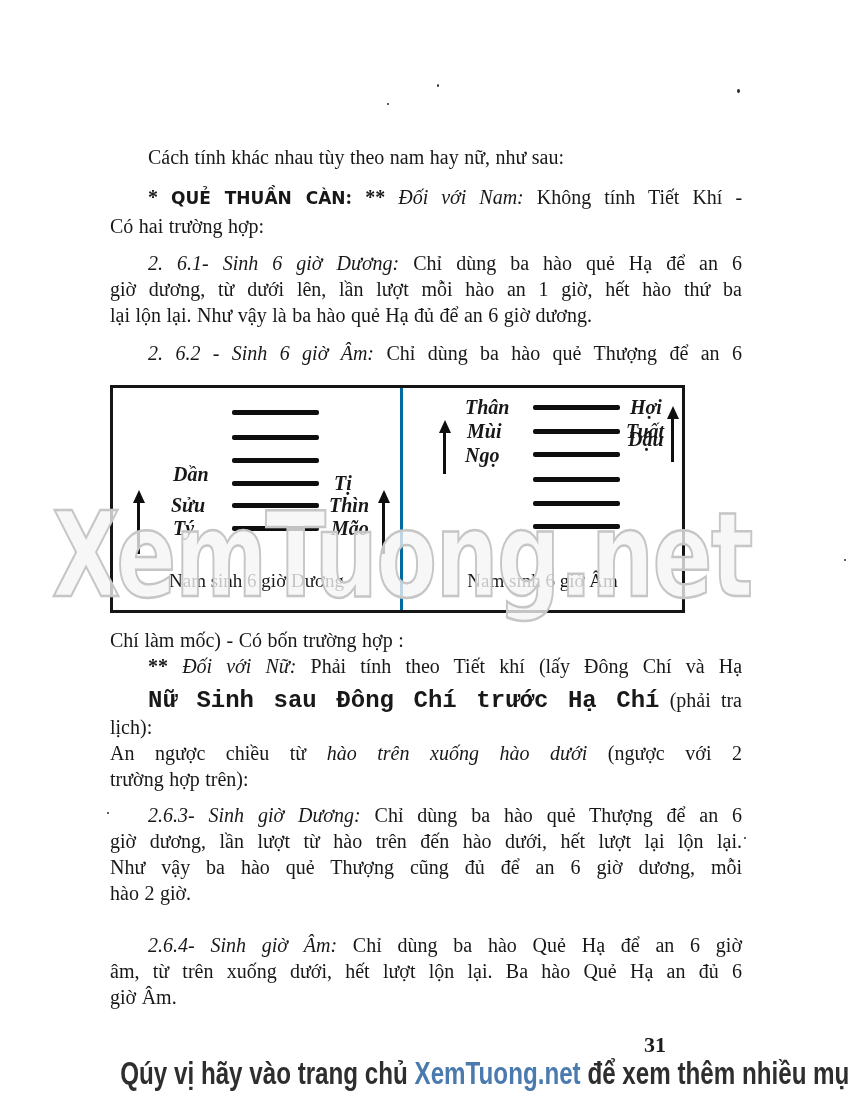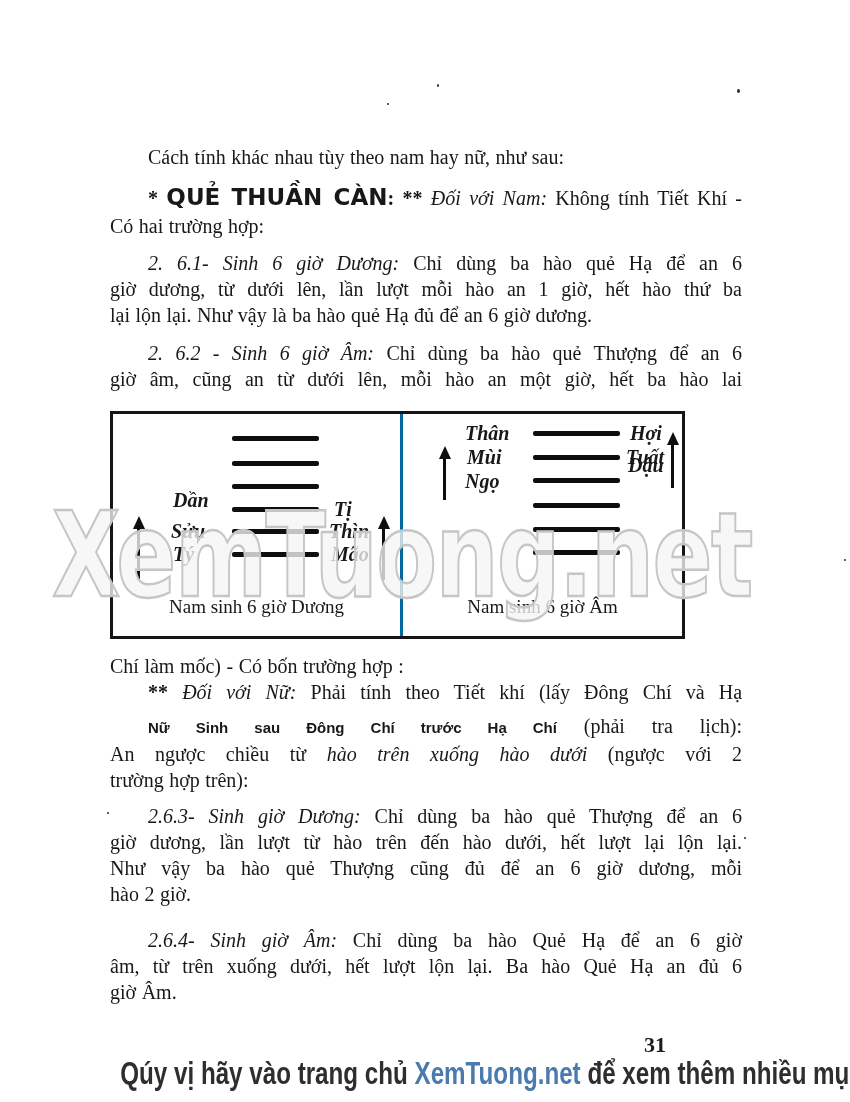--- a/index.html
+++ b/index.html
@@ -13,27 +13,27 @@
   .tline { font-size:20px; line-height:26px; word-spacing:0.5px; }
   .tline.just { text-align:justify; text-align-last:justify; }
   .tline.indent { text-indent:38px; }
   .pm-heading .tline { line-height:28px; }
   .pm-intro   { margin-bottom:13px; }
   .pm-heading { margin-bottom:10px; }
   .pm-p261    { margin-bottom:12px; }
   .pm-p262    { margin-bottom:0; }
   .pm-pnu     { margin-bottom:8px; }
   .pm-nusinh  { margin-bottom:10px; }
-  .pm-p263    { margin-bottom:20px; }
+  .pm-p263    { margin-bottom:26px; }
   .pm-p264    { margin-bottom:0; }
   .run.i  { font-style:italic; }
   .run.b  { font-weight:bold; }
   .run.bi { font-style:italic; font-weight:normal; }
-  .run.h  { font-family:"DejaVu Sans", sans-serif; font-weight:bold; font-size:23px; }
-  .run.s  { font-family:Liberation Sans, sans-serif; font-weight:bold; font-size:15px; }
+  .run.h  { font-family:"DejaVu Sans", sans-serif; font-weight:bold; font-size:17px; }
+  .run.s  { font-family:Liberation Mono, monospace; font-weight:bold; font-size:24px; }
 
   
   .figure { position:relative; margin-top:19px; margin-bottom:14px; width:575px; height:228px;
             border:3px solid #151515; display:flex; background:#fff; }
   .panel { position:relative; height:100%; }
   .panel.pleft  { width:287px; }
   .panel.pright { flex:1; border-left:3px solid #0369a1; }
   .hline { position:absolute; height:5px; background:#0e0e0e; border-radius:2px; }
   .zlabel { position:absolute; font-size:20px; line-height:24px; font-style:italic; font-weight:bold; white-space:nowrap; }
   .caption { position:absolute; left:0; right:0; top:182px; text-align:center; font-size:19px; }
@@ -79,21 +79,20 @@
           <div class="tline just indent"><span class="run b">* </span><span class="run h">QUẺ THUẦN CÀN</span><span class="run b">: </span><span class="run b">** </span><span class="run bi">Đối với Nam:</span><span class="run"> Không tính Tiết Khí -</span></div>
           <div class="tline"><span class="run">Có hai trường hợp:</span></div>
         </div>
         <div class="para pm-p261">
           <div class="tline just indent"><span class="run i">2. 6.1- Sinh 6 giờ Dương:</span><span class="run"> Chỉ dùng ba hào quẻ Hạ để an 6</span></div>
           <div class="tline just"><span class="run">giờ dương, từ dưới lên, lần lượt mỗi hào an 1 giờ, hết hào thứ ba</span></div>
           <div class="tline"><span class="run">lại lộn lại. Như vậy là ba hào quẻ Hạ đủ để an 6 giờ dương.</span></div>
         </div>
         <div class="para pm-p262">
           <div class="tline just indent"><span class="run i">2. 6.2 - Sinh 6 giờ Âm:</span><span class="run"> Chỉ dùng ba hào quẻ Thượng để an 6</span></div>
-          <div class="tline just"><span class="run">giờ âm, cũng an từ dưới lên, mỗi hào an một giờ, hết ba hào lai</span></div>
         </div>
       </div>
 
     <div class="figure">
       <div class="panel pleft">
         <div class="hline" style="left:119px;top:22px;width:87px"></div>
         <div class="hline" style="left:119px;top:47px;width:87px"></div>
         <div class="hline" style="left:119px;top:70px;width:87px"></div>
         <div class="hline" style="left:119px;top:93px;width:87px"></div>
         <div class="hline" style="left:119px;top:115px;width:87px"></div>

